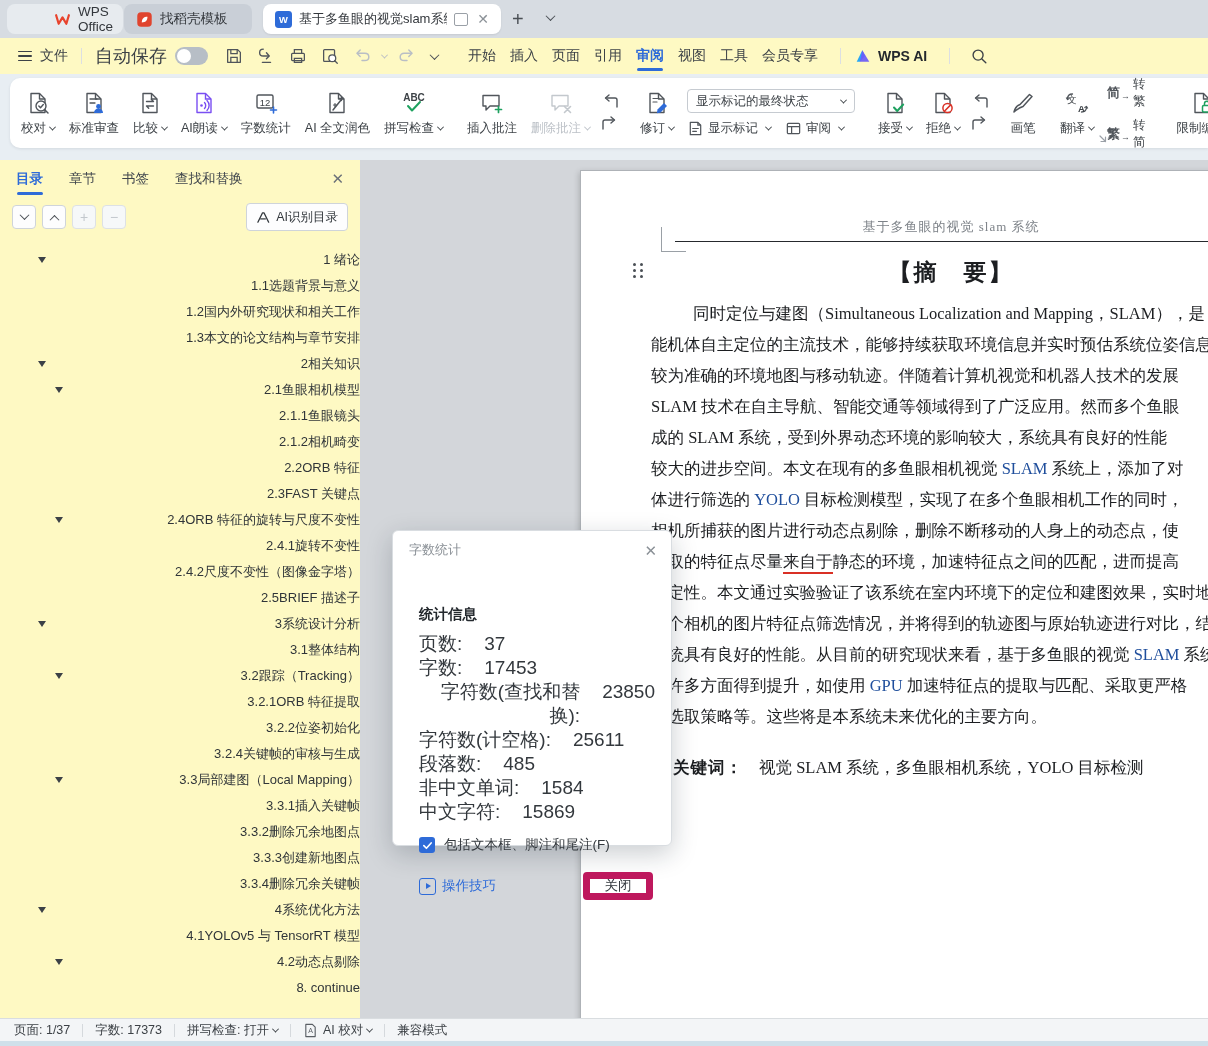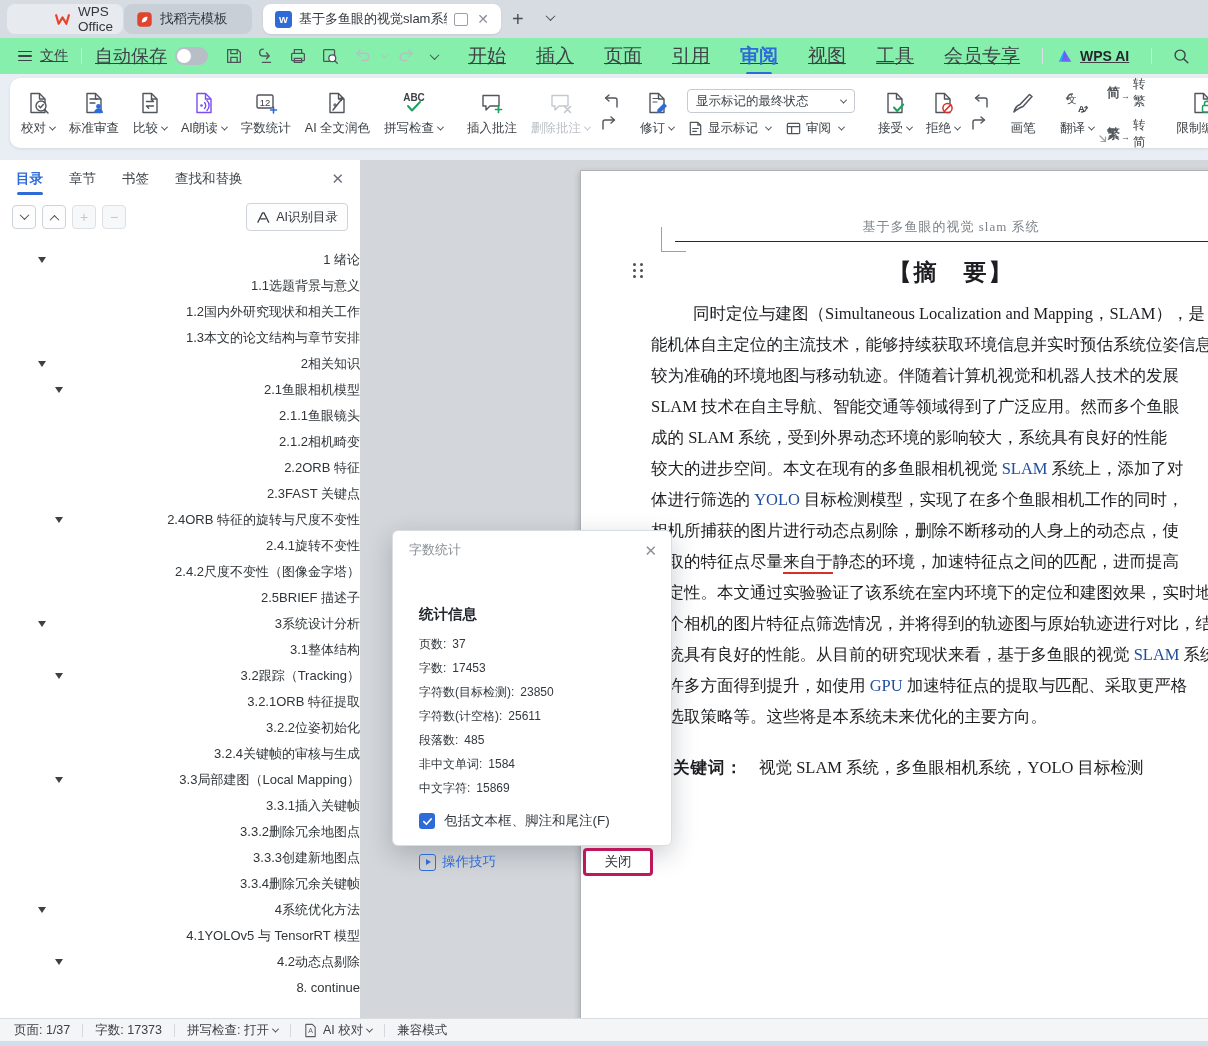--- a/index.html
+++ b/index.html
@@ -11,33 +11,33 @@
   .tab.t1{left:7px;width:116px;background:#e7ebef;padding-left:47px;}
   .tab.t2{left:124px;width:128px;background:#c9cfd7;}
   .tab.t3{left:263px;width:238px;background:#ffffff;box-shadow:0 1px 2px rgba(0,0,0,.08);}
   .tab .ticon{width:17px;height:17px;flex:0 0 auto;}
   .tab3-title{max-width:152px;overflow:hidden;white-space:nowrap;font-size:13px;}
   .tab-x{color:#8b9197;font-size:14px;line-height:1;margin-left:2px;}
   .tab-win{width:14px;height:11px;border:1.3px solid #9aa0a7;border-radius:2px;}
   .newtab{position:absolute;left:512px;top:8px;font-size:20px;color:#4a4f55;line-height:22px;}
   .tabchev{position:absolute;left:543px;top:14px;color:#4a4f55;}
   
-  .menubar{position:absolute;left:0;top:38px;width:100%;height:36px;background:#86efac;display:flex;align-items:center;text-decoration:underline;}
+  .menubar{position:absolute;left:0;top:38px;width:100%;height:36px;background:#fef9c3;display:flex;align-items:center;}
   .mb-ham{margin-left:18px;width:14px;}
   .mb-ham i{display:block;height:1.6px;background:#3d4247;margin:3px 0;border-radius:1px;}
   .mb-file{margin-left:8px;font-size:14px;}
   .mb-div{width:1px;height:16px;background:#dcdfe3;margin:0 13px;}
   .mb-autosave{font-size:18px;color:#3d4247;}
   .toggle{width:33px;height:18px;border-radius:9px;background:#b7bec6;margin:0 10px 0 8px;position:relative;}
   .toggle .knob{position:absolute;left:2px;top:2px;width:14px;height:14px;border-radius:50%;background:#fff;}
   .mb-ic{width:20px;height:20px;margin:0 6px;}
   .chev{display:inline-block;width:6px;height:6px;border-right:1.5px solid currentColor;border-bottom:1.5px solid currentColor;transform:rotate(45deg) translate(-1px,-1px);margin-left:4px;}
   .chev.sm{width:4px;height:4px;}
   .gray{color:#b9bec5;}
-  .menus{display:flex;gap:30px;margin-left:30px;font-size:19px;}
+  .menus{display:flex;gap:14px;margin-left:30px;font-size:14px;}
   .menu-item{cursor:default;position:relative;padding:8px 0;}
   .menu-item.active{color:#2e6bd8;font-weight:bold;}
   .menu-item.active:after{content:"";position:absolute;left:50%;transform:translateX(-50%);bottom:2px;width:26px;height:3px;border-radius:2px;background:#2e6bd8;}
   .wpsai{display:flex;align-items:center;gap:6px;font-size:14px;color:#24282d;font-weight:bold;}
   
   .ribbonzone{position:absolute;left:0;top:74px;width:100%;height:86px;background:#e8eef3;}
   .ribbon{position:absolute;left:10px;top:4px;right:0;height:70px;background:#fff;border-radius:10px 0 0 10px;
           box-shadow:0 1px 3px rgba(30,40,60,.10);display:flex;align-items:stretch;padding:0 4px;box-sizing:border-box;}
   .rbtn{display:flex;flex-direction:column;align-items:center;justify-content:center;gap:4px;padding:4px 7px;font-size:12.5px;color:#3d4247;white-space:nowrap;}
   .rbtn .ricon{width:26px;height:26px;}
@@ -49,21 +49,21 @@
   .revcol{display:flex;flex-direction:column;justify-content:center;gap:7px;padding:0 6px;}
   .dropdown{width:168px;height:24px;border:1px solid #c6cbd1;border-radius:4px;display:flex;align-items:center;justify-content:space-between;padding:0 8px;font-size:12.5px;color:#3d4247;box-sizing:border-box;background:#fff;}
   .smallrow{display:flex;gap:14px;align-items:center;}
   .smallbtn{display:flex;align-items:center;gap:4px;font-size:12.5px;color:#3d4247;}
   .smallbtn .sicon{width:17px;height:17px;}
   .cjk-conv{display:flex;align-items:center;gap:3px;font-size:12.5px;}
   .cjk-conv .cc{font-size:13px;font-weight:bold;color:#50555b;}
   .cjk-conv .arr{font-size:9px;color:#50555b;margin:6px 0 0 -2px;}
   .cornerarrow{position:absolute;right:52px;bottom:4px;width:10px;height:10px;color:#9aa0a7;}
   
-  .sidebar{position:absolute;left:0;top:160px;width:360px;bottom:27px;background:#ffffff;overflow:hidden;}
+  .sidebar{position:absolute;left:0;top:160px;width:360px;bottom:27px;background:#fef9c3;overflow:hidden;}
   .sb-tabs{display:flex;gap:26px;padding:10px 0 0 16px;font-size:13.5px;color:#40464d;}
   .sb-tab{position:relative;padding-bottom:9px;}
   .sb-tab.active{color:#2e6bd8;font-weight:bold;}
   .sb-tab.active:after{content:"";position:absolute;left:50%;transform:translateX(-50%);bottom:2px;width:26px;height:3px;border-radius:2px;background:#2e6bd8;}
   .sb-x{position:absolute;right:16px;top:11px;color:#6b7178;font-size:15px;line-height:1;}
   .sb-tools{position:absolute;left:12px;right:12px;top:44px;height:26px;display:flex;gap:6px;align-items:center;}
   .sqbtn{width:24px;height:24px;border:1px solid #cfd4da;border-radius:4px;background:#fdfdfe;display:flex;align-items:center;justify-content:center;color:#4a4f55;box-sizing:border-box;}
   .sqbtn.disabled{color:#c3c8cd;border-color:#dde1e5;background:#f6f8f9;font-size:14px;}
   .sqbtn .chev{margin:0;}
   .sqbtn .chev.up{transform:rotate(-135deg) translate(-1px,-1px);}
@@ -92,29 +92,29 @@
   .doc-line .term{color:#1f4e9c;}
   .doc-line .redline{border-bottom:2.5px solid #d93025;padding-bottom:1px;}
   .keywords{position:absolute;left:92px;right:0;top:586px;font-size:16.5px;white-space:nowrap;overflow:hidden;}
   .keywords b{font-weight:bold;margin-right:16px;letter-spacing:1px;}
   
   .dialog{position:absolute;left:392px;top:530px;width:280px;height:316px;background:#fff;border:1px solid #d9dde1;border-radius:6px;box-shadow:0 8px 26px rgba(20,30,45,.22);box-sizing:border-box;z-index:30;}
   .dlg-title{display:flex;justify-content:space-between;align-items:center;padding:10px 14px 4px 16px;font-size:13px;color:#8a9096;}
   .dlg-x{color:#8a9096;font-size:15px;line-height:1;}
   .dlg-body{padding:6px 16px 0 26px;}
   .dlg-section{font-size:14.5px;font-weight:bold;color:#24292e;margin-bottom:8px;margin-top:36px;}
-  .stat-row{font-size:12px;color:#33383d;line-height:24px;display:flex;gap:6px;text-align:right;}
+  .stat-row{font-size:19px;color:#33383d;line-height:24px;display:flex;gap:22px;text-align:right;}
   .dlg-check{display:flex;align-items:center;gap:9px;margin-top:12px;font-size:13.5px;color:#33383d;}
   .cbox{width:16px;height:16px;border-radius:3px;background:#2e6bd8;display:flex;align-items:center;justify-content:center;}
   .cbox svg{width:11px;height:11px;}
   .dlg-footer{display:flex;align-items:center;justify-content:space-between;margin-top:18px;padding-right:2px;}
   .tipslink{display:flex;align-items:center;gap:6px;color:#2e6bd8;font-size:13.5px;}
   .tipsicon{width:15px;height:15px;border:1.4px solid #2e6bd8;border-radius:3px;display:flex;align-items:center;justify-content:center;}
   .tipsicon i{width:0;height:0;border-top:3.5px solid transparent;border-bottom:3.5px solid transparent;border-left:5.5px solid #2e6bd8;margin-left:1px;}
-  .closebtn{min-width:70px;height:28px;border:3px solid #be185d;border-radius:4px;background:#fff;font-size:13.5px;color:#2f343a;display:flex;align-items:center;justify-content:center;font-family:inherit;}
+  .closebtn{min-width:70px;height:28px;border:7px solid #be185d;border-radius:4px;background:#fff;font-size:13.5px;color:#2f343a;display:flex;align-items:center;justify-content:center;font-family:inherit;}
   
   .statusbar{position:absolute;left:0;bottom:5px;width:100%;height:22px;background:#f3f5f7;border-top:1px solid #d9dde0;display:flex;align-items:center;font-size:12.5px;color:#3c4146;}
   .statusbar .sp{margin:0 12px;width:1px;height:13px;background:#d5d9dd;}
   .bottomstrip{position:absolute;left:0;bottom:0;width:100%;height:5px;background:#cfe0ea;}
   .st-item{display:flex;align-items:center;}
 </style>
 </head>
 <body>
 
 <div class="app">
@@ -619,21 +619,21 @@
       <div>
           <div class="stat-row">
             <span>页数:</span>
             <span>37</span>
           </div>
           <div class="stat-row">
             <span>字数:</span>
             <span>17453</span>
           </div>
           <div class="stat-row">
-            <span>字符数(目标检测):</span>
+            <span>字符数(查找和替换):</span>
             <span>23850</span>
           </div>
           <div class="stat-row">
             <span>字符数(计空格):</span>
             <span>25611</span>
           </div>
           <div class="stat-row">
             <span>段落数:</span>
             <span>485</span>
           </div>

